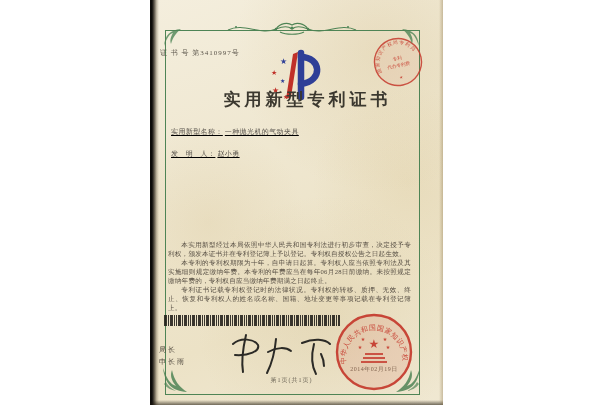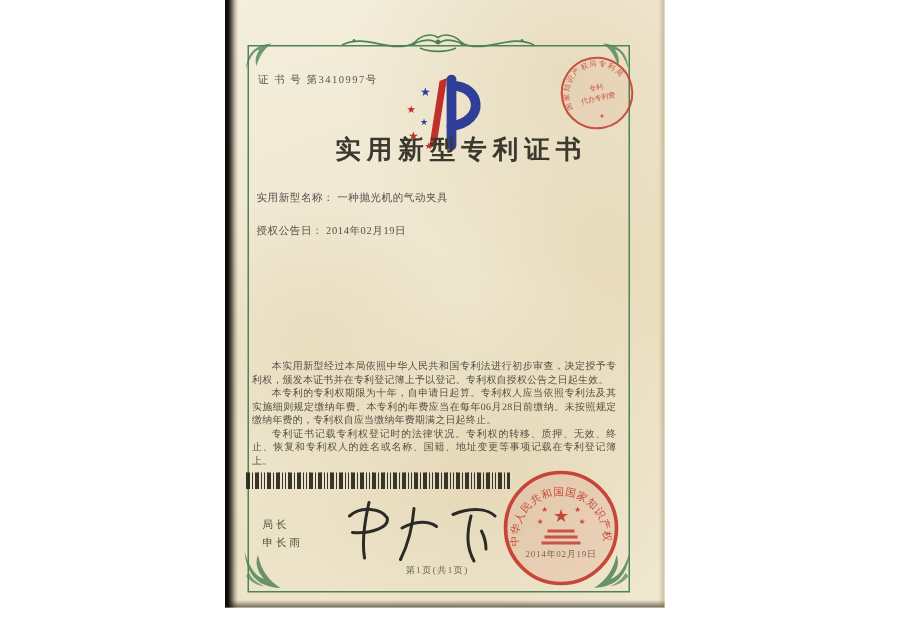--- a/index.html
+++ b/index.html
@@ -33,45 +33,45 @@
     position:absolute;left:15px;top:30px;width:253px;height:363px;
     border:1.3px solid #4e8455;
   }
   .garland{position:absolute;left:76px;top:20px;z-index:2;}
   .corner{position:absolute;z-index:2;}
   .corner.tl{left:11px;top:26px;}
   .corner.tr{right:21px;top:26px;transform:scaleX(-1);}
   .corner.bl{left:9px;top:366px;transform:scaleY(-1);}
   .corner.br{right:19px;top:366px;transform:scale(-1,-1);}
   .cert-no{
-    position:absolute;left:22px;top:48px;
+    position:absolute;left:10px;top:48px;
     font-size:7px;letter-spacing:1px;color:#5a544a;text-align:center;
   }
   .logo{position:absolute;left:118px;top:48px;}
   .agency-stamp{position:absolute;left:222px;top:36px;transform:rotate(-12deg);opacity:.85;}
   .title{
     position:absolute;left:15px;top:88px;width:285px;margin:0;
     text-align:center;font-size:17px;font-weight:bold;color:#3b382f;
     letter-spacing:4px;
   }
-  .fields{position:absolute;left:21px;top:127px;width:240px;}
+  .fields{position:absolute;left:21px;top:127px;width:240px;text-decoration:underline;}
   .field-row{font-size:7px;color:#55504a;letter-spacing:.4px;margin-bottom:11.8px;white-space:nowrap;}
   .f-value{margin-left:2px;}
   .paras{
     position:absolute;left:18px;top:240px;width:243px;
     font-size:6.6px;line-height:9px;color:#574f44;text-align:justify;
   }
   .paras p{margin:0;text-indent:2em;letter-spacing:.2px;}
   .barcode{
     position:absolute;left:14px;top:315px;width:176px;height:11px;opacity:.88;
     background:
       repeating-linear-gradient(90deg,#211e19 0 1px,transparent 1px 2px),
       repeating-linear-gradient(90deg,#211e19 0 2px,transparent 2px 7px);
   }
-  .signer{position:absolute;left:25px;top:344px;font-size:7px;color:#4d463c;line-height:12px;letter-spacing:2px;}
+  .signer{position:absolute;left:9px;top:344px;font-size:7px;color:#4d463c;line-height:12px;letter-spacing:2px;}
   .signature{position:absolute;left:74px;top:330px;z-index:2;}
   .seal-date{
     position:absolute;left:182px;top:365px;width:84px;z-index:1;
     text-align:center;font-size:6px;color:#7a6a55;letter-spacing:.5px;
   }
   .seal{position:absolute;left:182px;top:310px;z-index:2;opacity:.92;}
   .page-footer{
     position:absolute;left:15px;top:376px;width:253px;
     text-align:center;font-size:6px;color:#6a6355;letter-spacing:1px;
   }
@@ -144,21 +144,21 @@
     <text x="26" y="43" text-anchor="middle" font-size="4" fill="#c5392c">★</text>
   </svg>
 
   <h1 class="title">实用新型专利证书</h1>
 
   <div class="fields">
     <div class="field-row">
       <span class="f-label">实用新型名称：</span><span class="f-value">一种抛光机的气动夹具</span>
     </div>
     <div class="field-row">
-      <span class="f-label">授权公告日：</span><span class="f-value">2014年02月19日</span>
+      <span class="f-label">发　明　人：</span><span class="f-value">赵小勇</span>
     </div>
   </div>
 
   <div class="paras">
     <p>本实用新型经过本局依照中华人民共和国专利法进行初步审查，决定授予专利权，颁发本证书并在专利登记簿上予以登记。专利权自授权公告之日起生效。</p>
     <p>本专利的专利权期限为十年，自申请日起算。专利权人应当依照专利法及其实施细则规定缴纳年费。本专利的年费应当在每年06月28日前缴纳。未按照规定缴纳年费的，专利权自应当缴纳年费期满之日起终止。</p>
     <p>专利证书记载专利权登记时的法律状况。专利权的转移、质押、无效、终止、恢复和专利权人的姓名或名称、国籍、地址变更等事项记载在专利登记簿上。</p>
   </div>
 
   <div class="barcode"></div>

